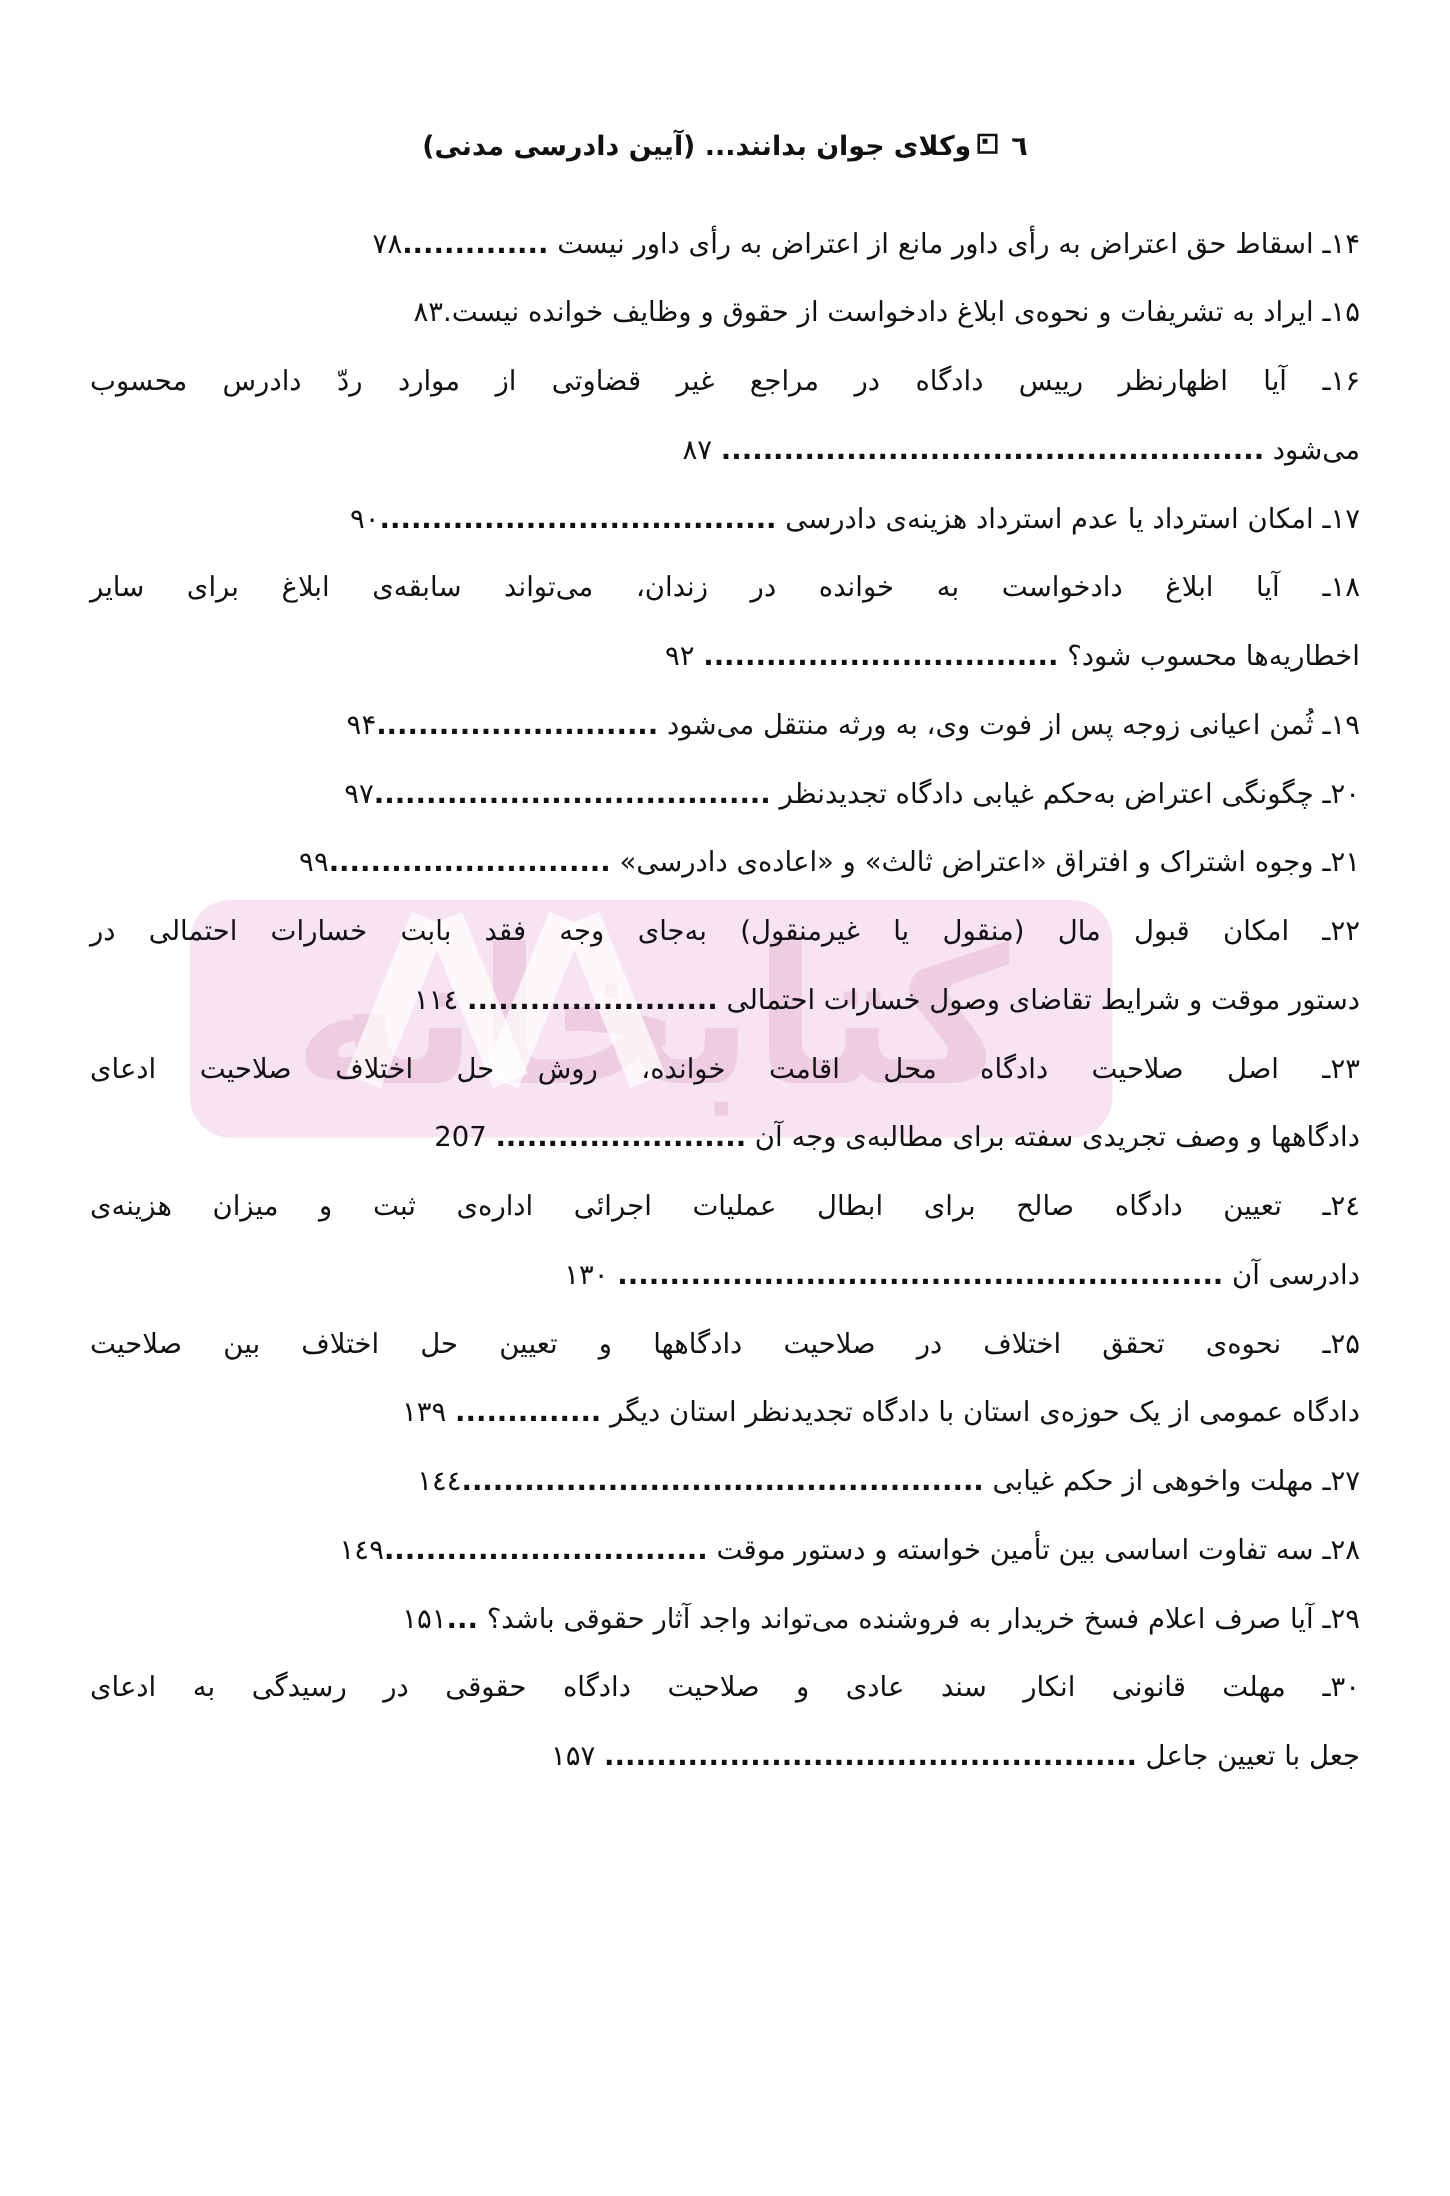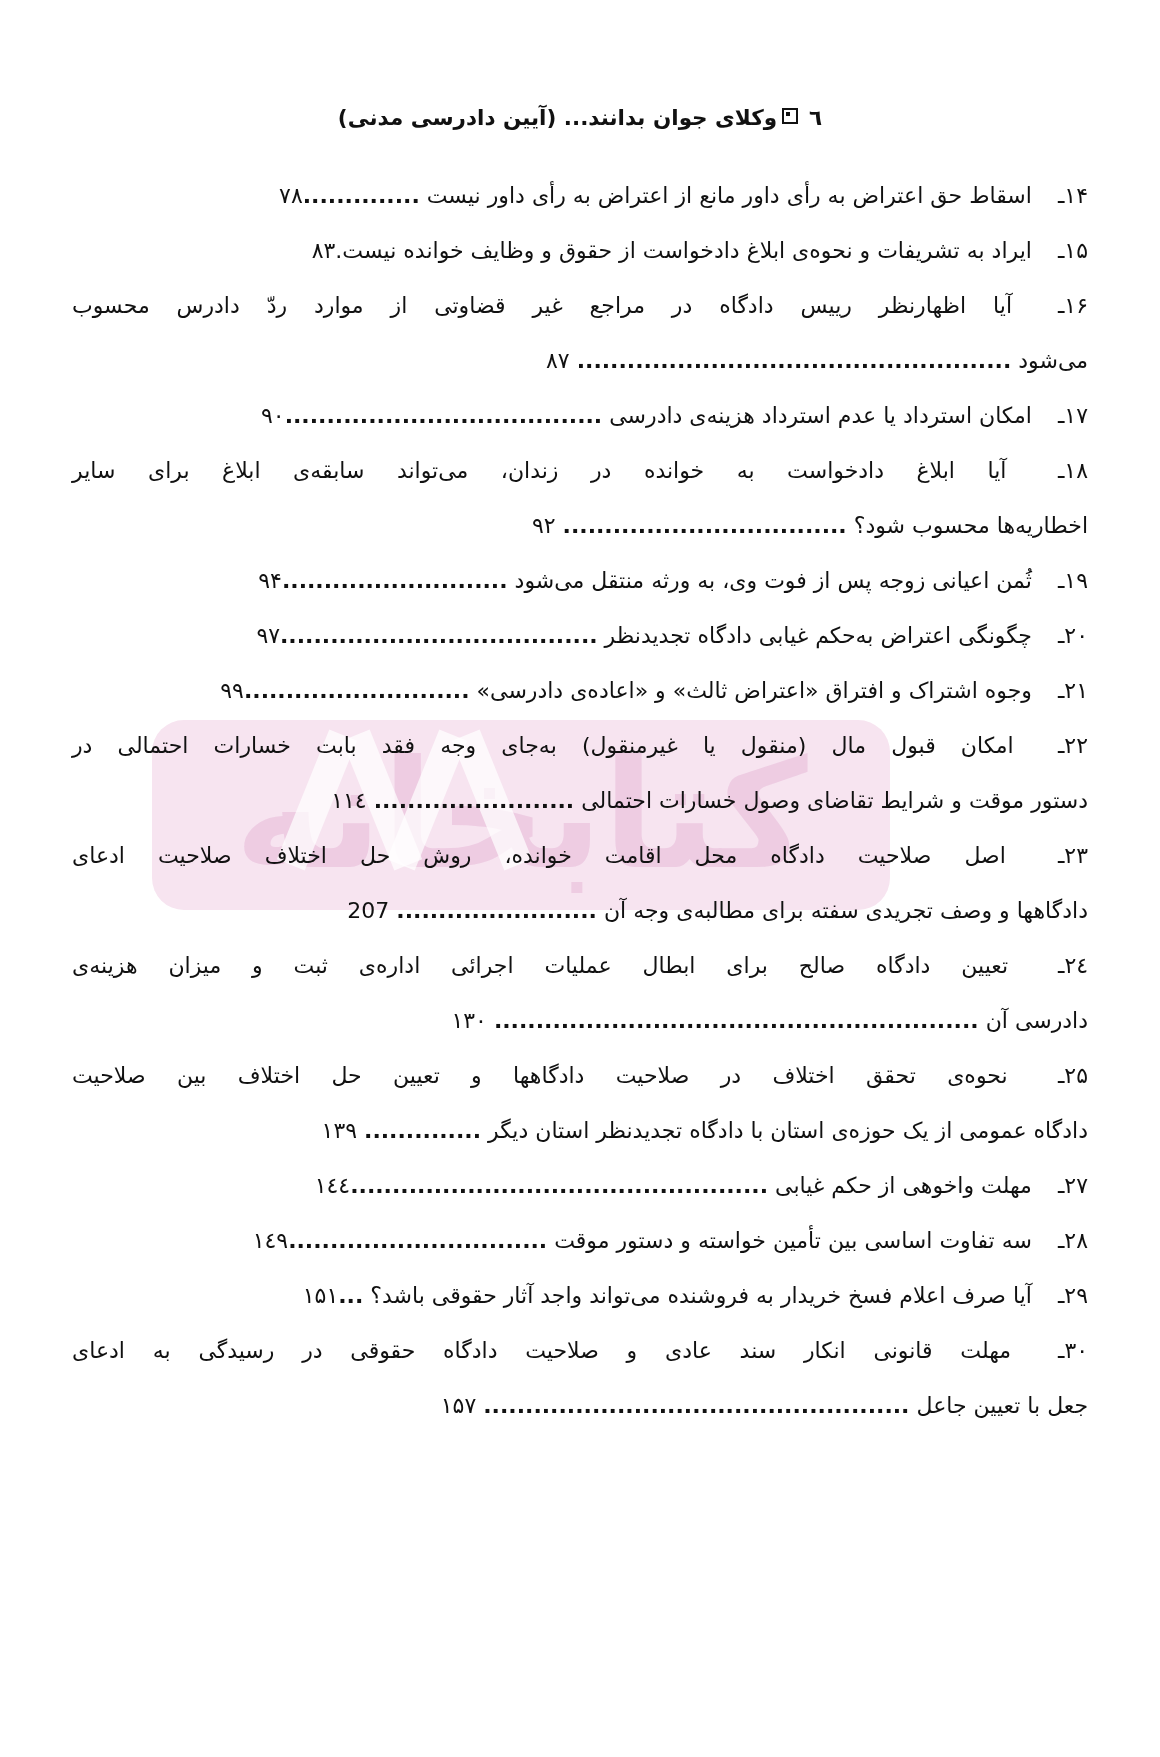--- a/index.html
+++ b/index.html
@@ -115,21 +115,20 @@
     color: #111;
     margin: 0;
     padding: 0;
     word-spacing: 0px;
   }
   .toc-entry.one-line {
     text-align-last: right;
   }
   .toc-entry .num {
     white-space: nowrap;
-    margin-left: 19px;
   }
   .toc-entry .leader {
     letter-spacing: 2.5px;
     font-weight: 600;
     unicode-bidi: isolate;
   }
   .toc-entry .pg {
     unicode-bidi: isolate;
     white-space: nowrap;
   }

